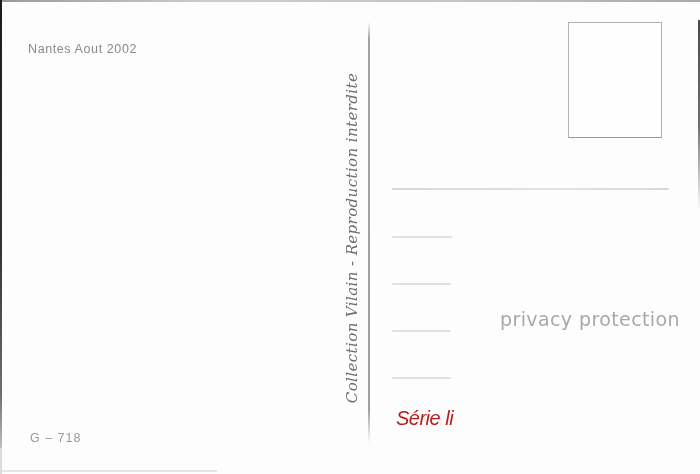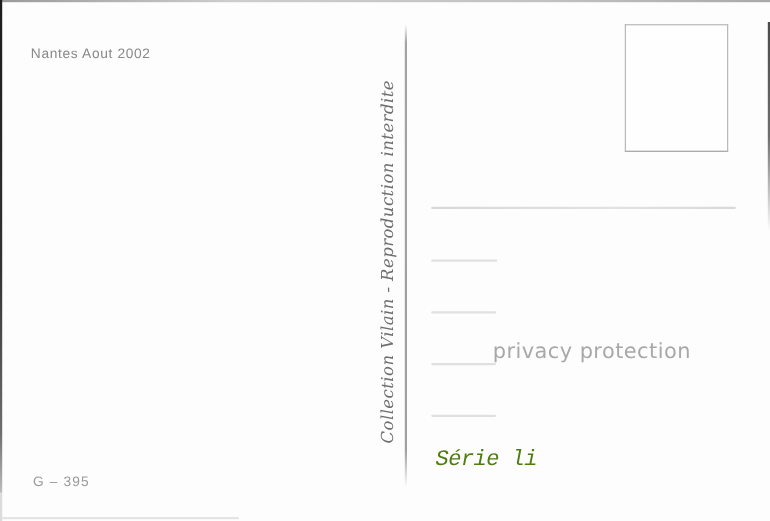--- a/index.html
+++ b/index.html
@@ -49,31 +49,31 @@
   
   .addr{position:absolute;height:2px;background:#e0e0e0;border-radius:1px;}
   .addr-1{left:392px;top:188px;width:277px;background:linear-gradient(to right,#d8d8d8,#e2e2e2 60%,#d9d9d9);}
   .addr-2{left:392px;top:236px;width:60px;}
   .addr-3{left:392px;top:283px;width:59px;}
   .addr-4{left:392px;top:330px;width:59px;}
   .addr-5{left:392px;top:377px;width:59px;}
 
   
   .watermark{
-    position:absolute;left:448px;top:312px;width:232px;text-align:left;
+    position:absolute;left:448px;top:312px;width:232px;text-align:right;
     font-family:"DejaVu Sans", sans-serif;
     font-size:19px;line-height:14px;letter-spacing:0.4px;color:#a8a8a8;
   }
   .watermark .wm2{transform:translateX(16px);}
 
   
   .serie{
     position:absolute;left:396px;top:407px;
-    font-family:Liberation Mono, monospace;font-style:italic;
-    font-size:20px;letter-spacing:-0.5px;color:#4d7c0f;
+    font-family:Liberation Sans, sans-serif;font-style:italic;
+    font-size:20px;letter-spacing:-0.5px;color:#b91c1c;
   }
 
   
   .catalog{
     position:absolute;left:30px;top:431px;
     font-size:12.5px;letter-spacing:1px;color:#9a9a9a;
   }
 </style>
 </head>
 <body>
@@ -99,13 +99,13 @@
 <div class="addr addr-3"></div>
 <div class="addr addr-4"></div>
 <div class="addr addr-5"></div>
 
 <div class="watermark">
   <div class="wm1">privacy protection</div>
 </div>
 
 <div class="serie">Série li</div>
 
-<div class="catalog">G – 395</div>
+<div class="catalog">G – 718</div>
 
 </body></html>

